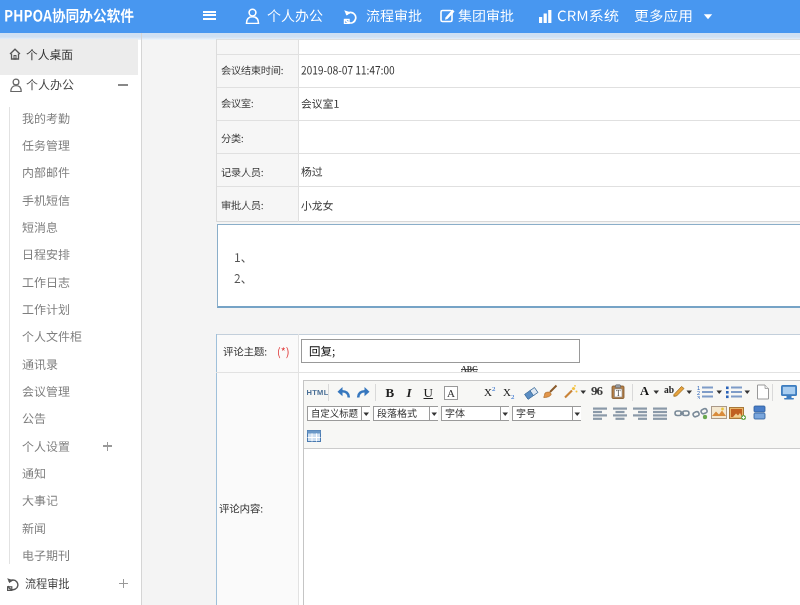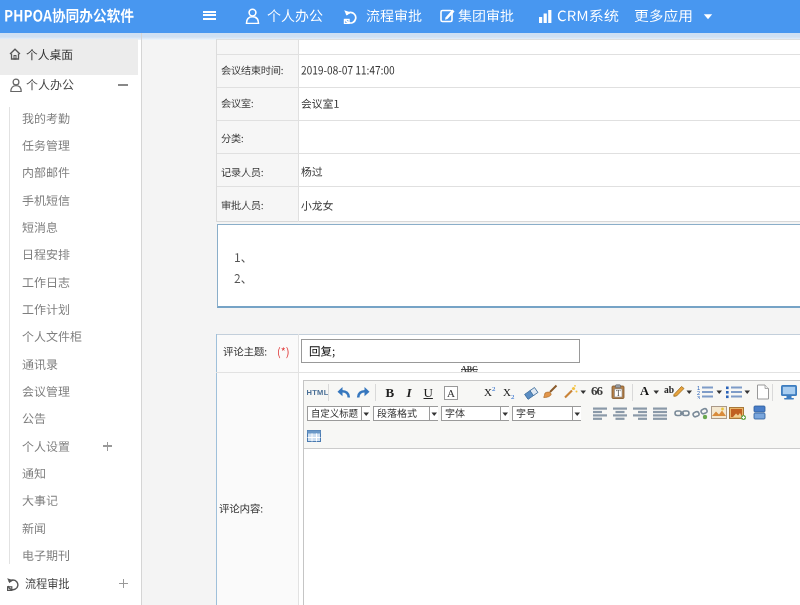--- a/index.html
+++ b/index.html
@@ -234,21 +234,21 @@
     </svg>
 <svg style="position:absolute;left:562px;top:384px" width="17" height="16" viewBox="0 0 17 16">
       <path d="M3 13.5 L10 6.5" stroke="#c98338" stroke-width="2.2"></path>
       <circle cx="11.5" cy="4.5" r="1.6" fill="#f3c13e"></circle>
       <circle cx="14.5" cy="7.5" r="1" fill="#f3c13e"></circle>
       <circle cx="13" cy="1.8" r="0.9" fill="#f3c13e"></circle>
     </svg>
 <svg style="position:absolute;left:580px;top:390px" width="7" height="5" viewBox="0 0 7 5">
       <path d="M0.5 0.5 L6 0.5 L3.2 4 Z" fill="#333"></path>
     </svg>
-<div style="position:absolute;left:591px;top:383px;white-space:nowrap;font:bold 13px 'Liberation Serif',serif;color:#3a3a3a;letter-spacing:-1px">66</div>
+<div style="position:absolute;left:591px;top:383px;white-space:nowrap;font:bold 13px 'Liberation Serif',serif;color:#3a3a3a;letter-spacing:-1px">96</div>
 <svg style="position:absolute;left:611px;top:384px" width="15" height="16" viewBox="0 0 15 16">
       <rect x="1" y="2" width="12" height="12.5" rx="1" fill="#b5814a" stroke="#7d5426" stroke-width="0.8"></rect>
       <rect x="4.5" y="0.8" width="5" height="3" rx="0.8" fill="#9aa0a8" stroke="#666" stroke-width="0.7"></rect>
       <rect x="3.5" y="5" width="7.5" height="8" fill="#fff" stroke="#888" stroke-width="0.6"></rect>
       <text x="7.2" y="11.8" font-family="Liberation Serif" font-size="7.5" text-anchor="middle" fill="#333">T</text>
     </svg>
 <div style="position:absolute;left:632px;top:384px;width:1px;height:17px;background:#d9d9d9;"></div>
 <div style="position:absolute;left:640px;top:384px;white-space:nowrap;font:bold 12.5px 'Liberation Serif',serif;color:#111">A</div>
 <svg style="position:absolute;left:653px;top:390px" width="7" height="5" viewBox="0 0 7 5">
       <path d="M0.5 0.5 L6 0.5 L3.2 4 Z" fill="#333"></path>

